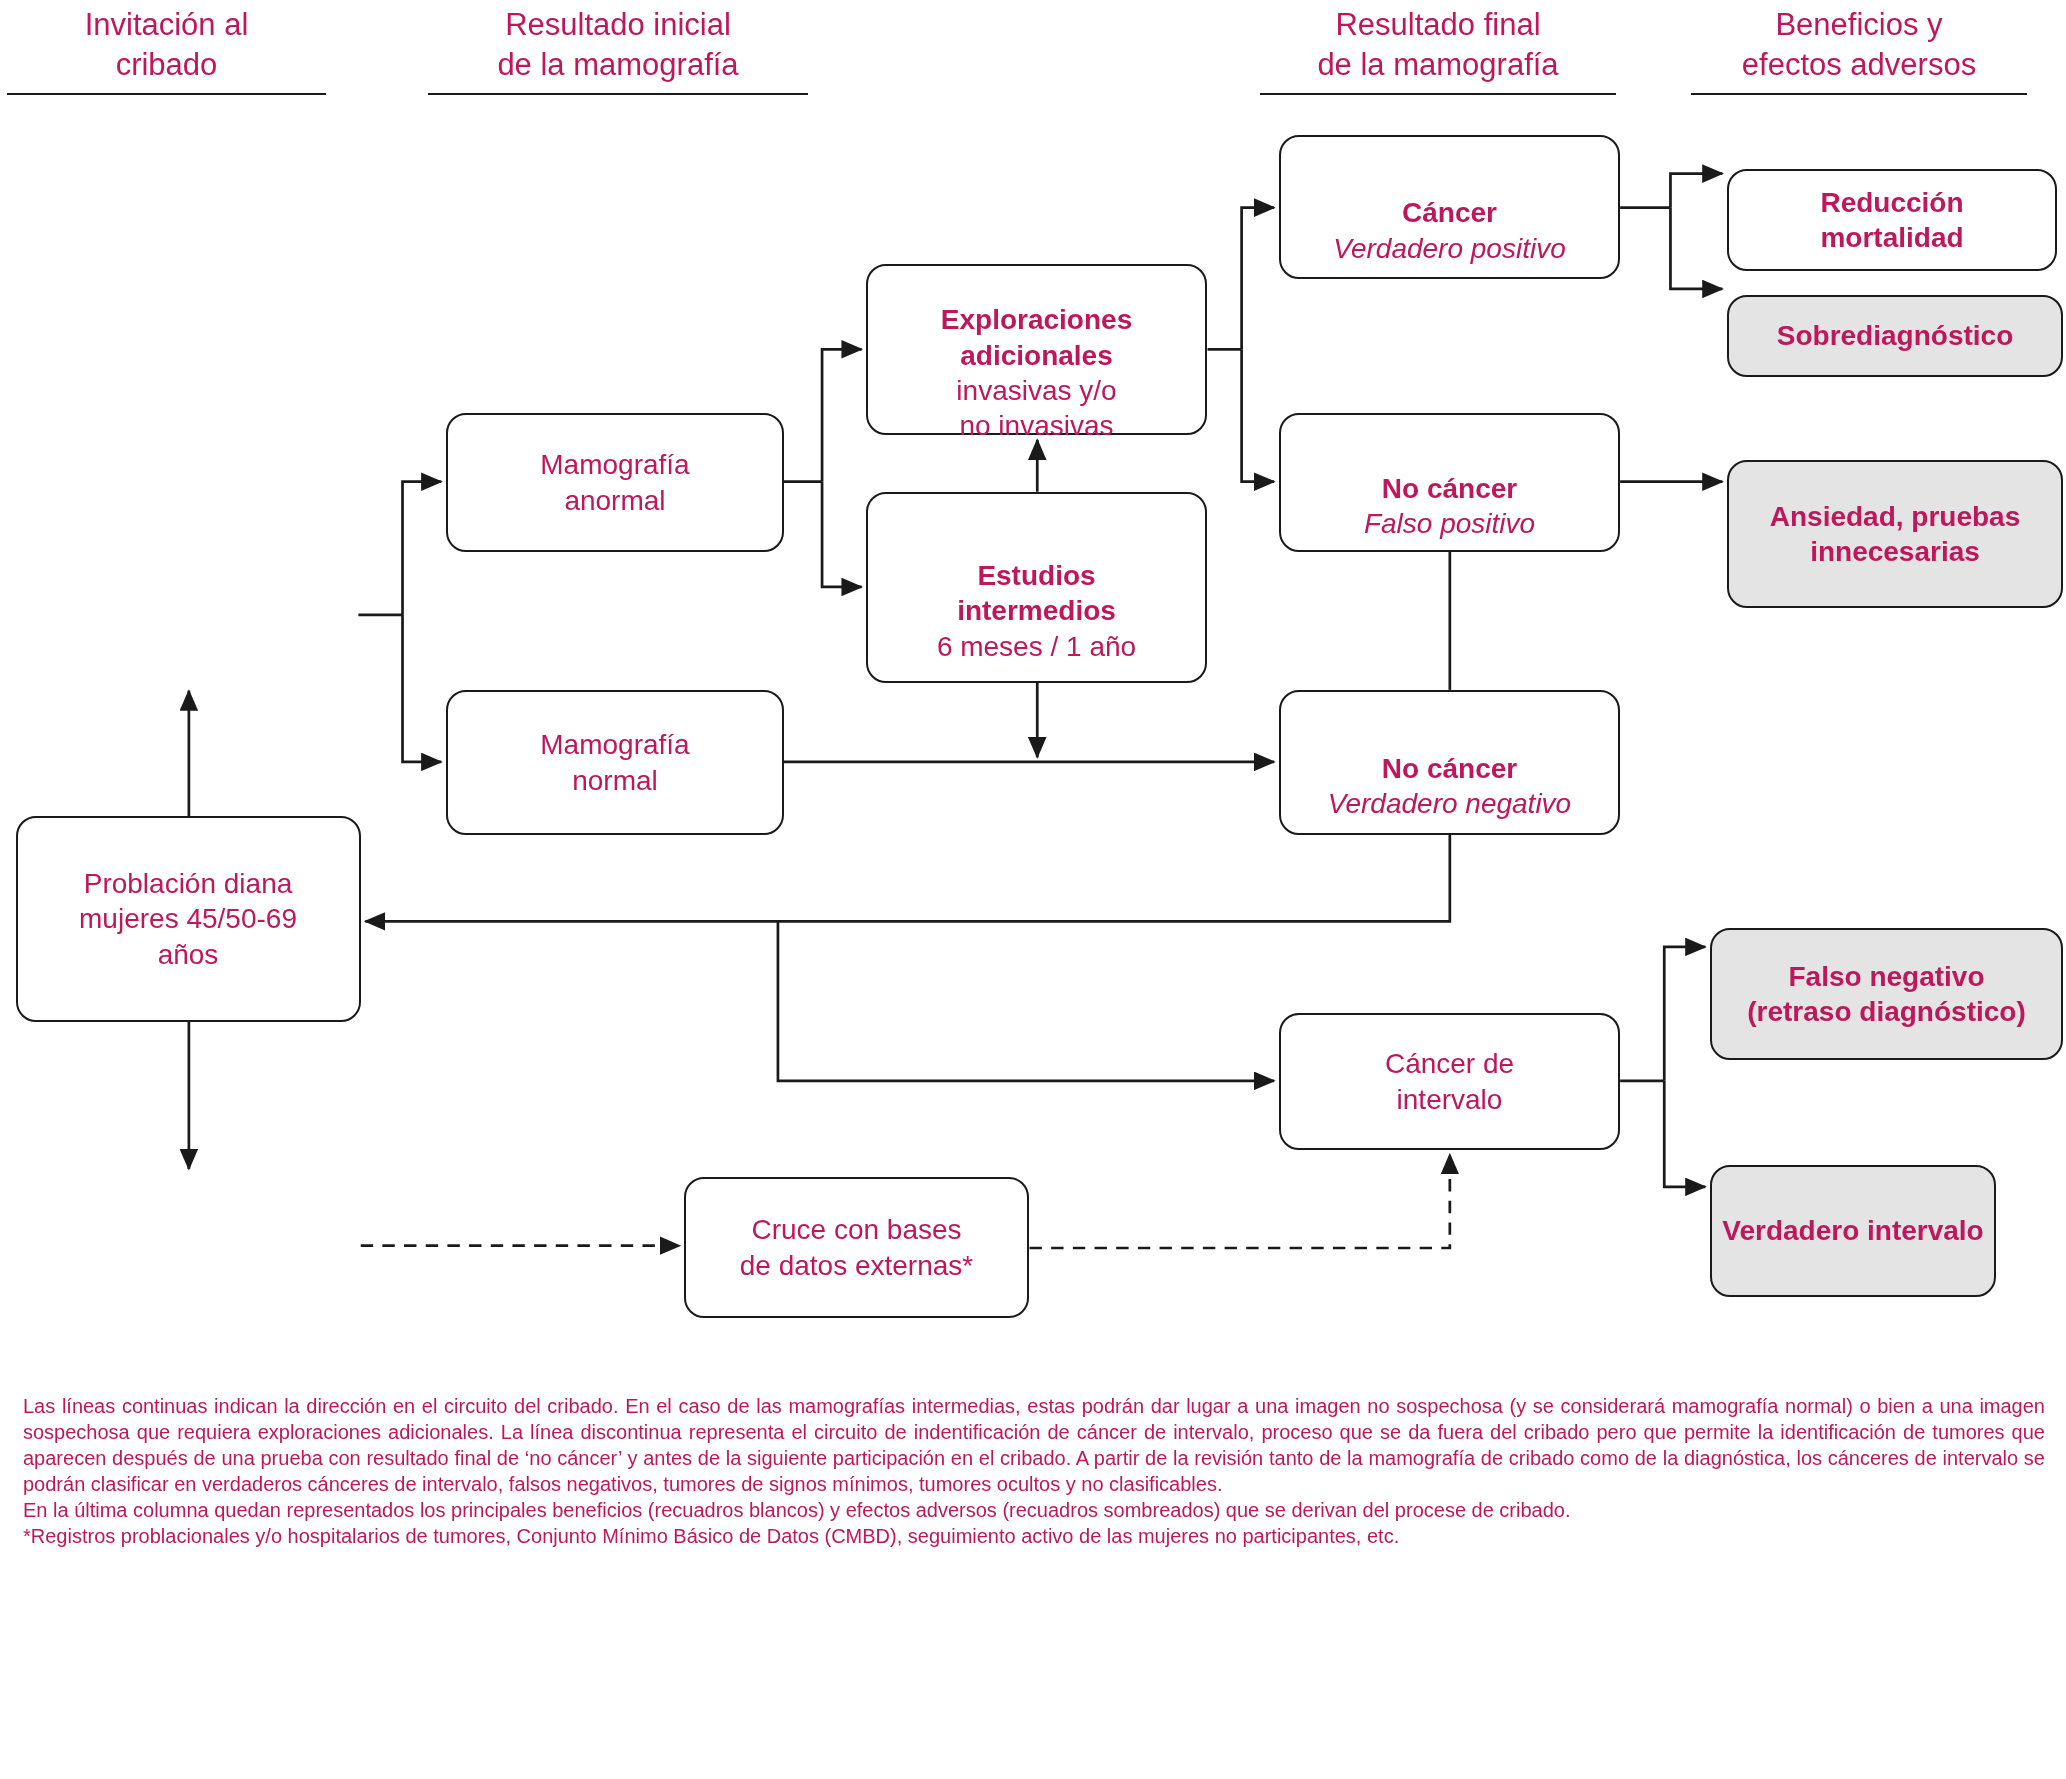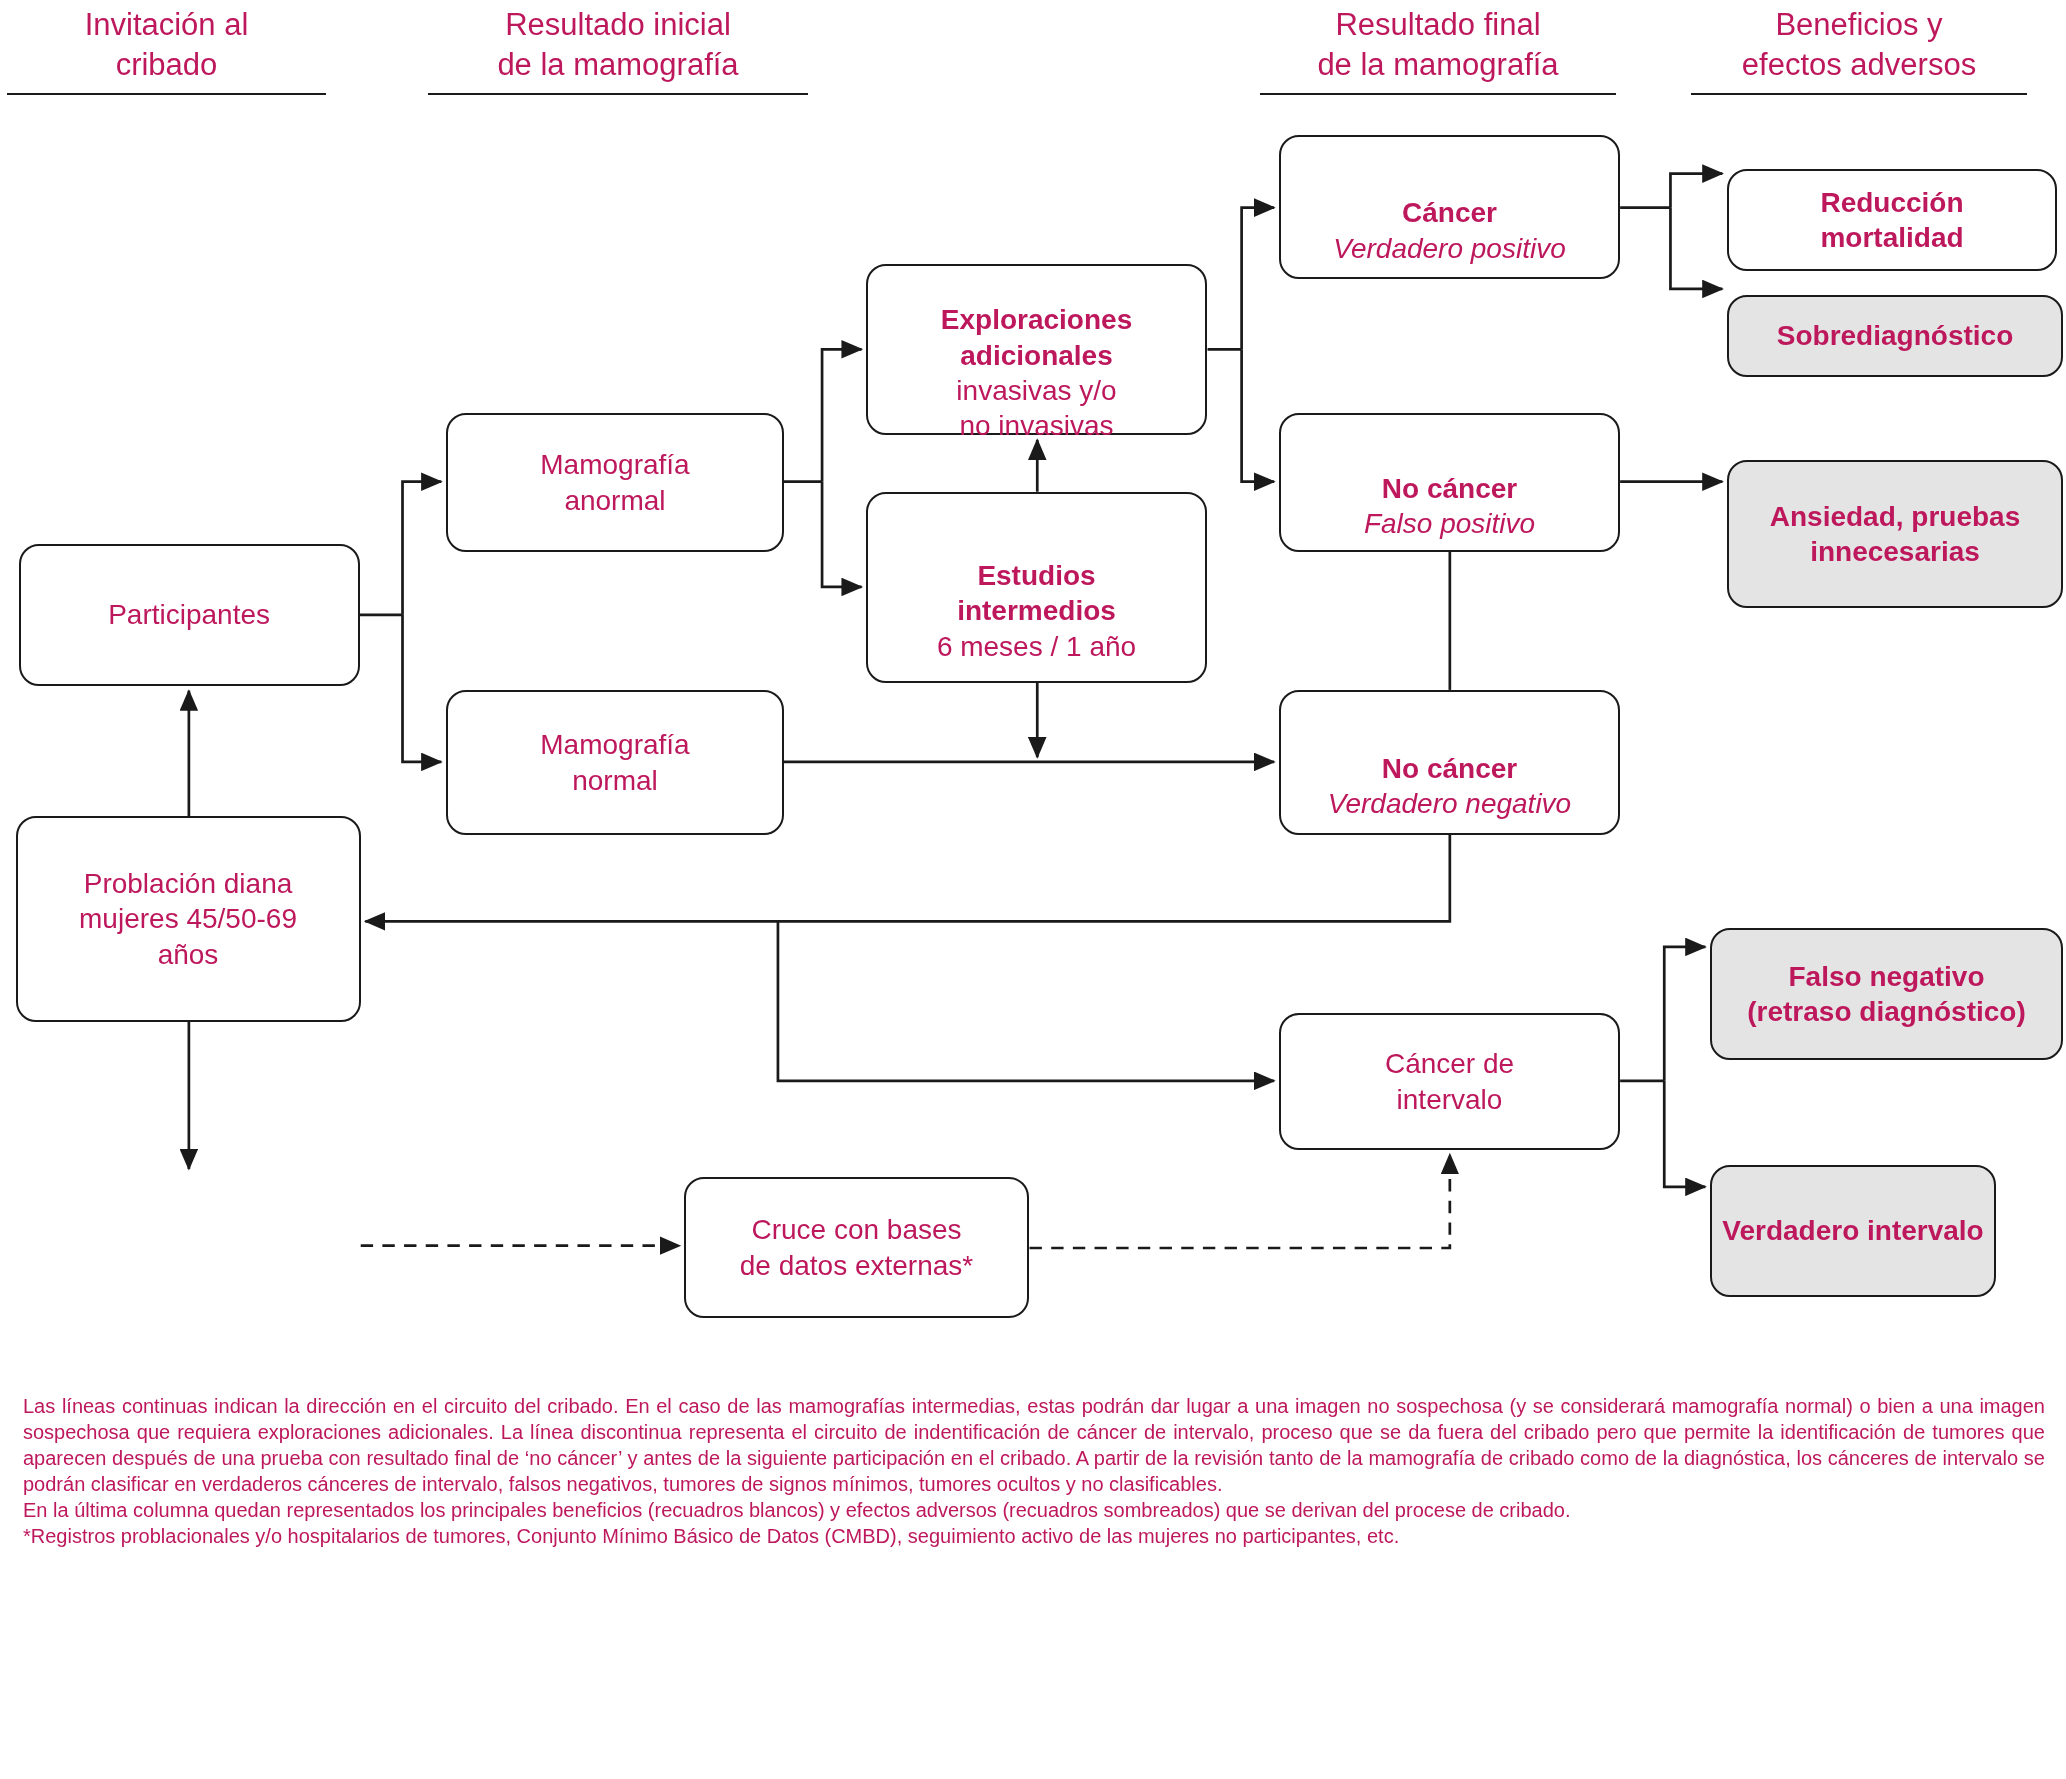--- a/index.html
+++ b/index.html
@@ -111,23 +111,20 @@
 
       <path d="M2093,1396 H2150"></path>
       <path d="M2150,1396 V1223 H2203" marker-end="url(#ah)"></path>
       <path d="M2150,1396 V1533 H2203" marker-end="url(#ah)"></path>
 
       <path d="M466,1609 H878" stroke-dasharray="16 12" marker-end="url(#ah)"></path>
       <path d="M1330,1612 H1873 V1491" stroke-dasharray="16 12" marker-end="url(#ah)"></path>
     </g>
   </svg>
 
-  <div class="box" style="left:18.6px;top:544px;width:341px;height:142px">
-    <div>Participantes</div>
-  </div>
   <div class="box" style="left:15.5px;top:816px;width:345px;height:206px">
     <div>Problación diana
 mujeres 45/50-69
 años</div>
   </div>
 
   <div class="box" style="left:446px;top:413px;width:338px;height:139px">
     <div>Mamografía
 anormal</div>
   </div>

